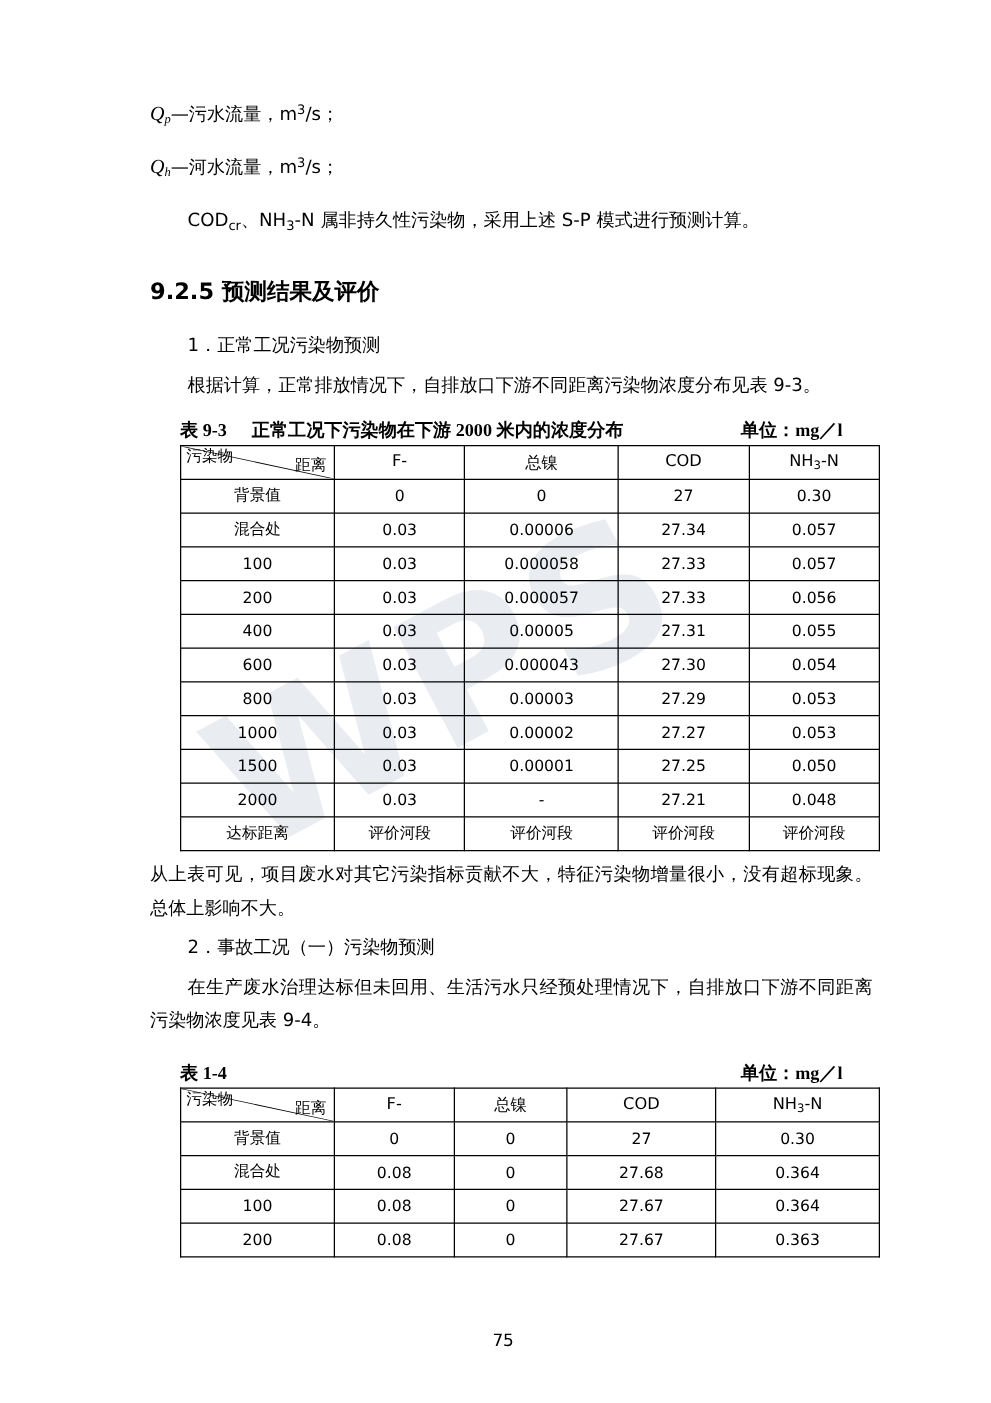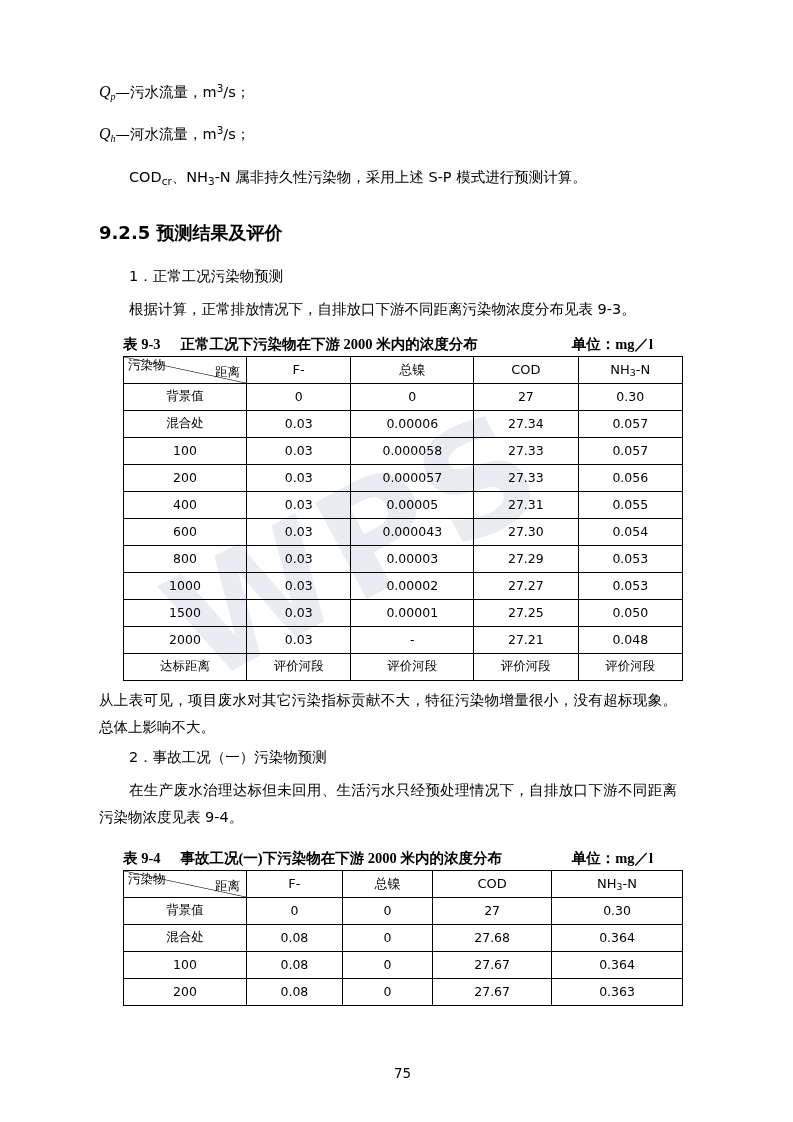--- a/index.html
+++ b/index.html
@@ -13,21 +13,21 @@
   }
   .page {
     position: relative;
     width: 793px;
     height: 1122px;
     background: #fff;
     overflow: hidden;
   }
   .content {
     position: absolute;
-    left: 99px;
+    left: 120px;
     top: 80px;
     width: 578px;
   }
   .watermark {
     position: absolute;
     left: 150px;
     top: 430px;
     width: 520px;
     height: 260px;
     pointer-events: none;
@@ -293,22 +293,21 @@
     </tbody>
       </table>
 
     <p class="para">从上表可见，项目废水对其它污染指标贡献不大，特征污染物增量很小，没有超标现象。总体上影响不大。</p>
 
     <p class="sub-head" style="margin-top:8px;">2．事故工况（一）污染物预测</p>
 
     <p class="para indent">在生产废水治理达标但未回用、生活污水只经预处理情况下，自排放口下游不同距离污染物浓度见表 9-4。</p>
 
     <div class="tbl-caption" style="margin-top:18px;">
-      <span class="cap-main">表 9-4</span>
-      <span class="cap-title">事故工况(一)下污染物在下游 2000 米内的浓度分布</span>
+      <span class="cap-main">表 1-4</span>
       <span class="cap-unit">单位：mg／l</span>
     </div>
 
     <table class="dt">
       <tbody>
           <tr>
         <td class="corner">
           <svg class="diag" viewBox="0 0 118 42" preserveAspectRatio="none">
             <line x1="0" y1="0" x2="118" y2="42" stroke="#000" stroke-width="1"></line>
           </svg>

